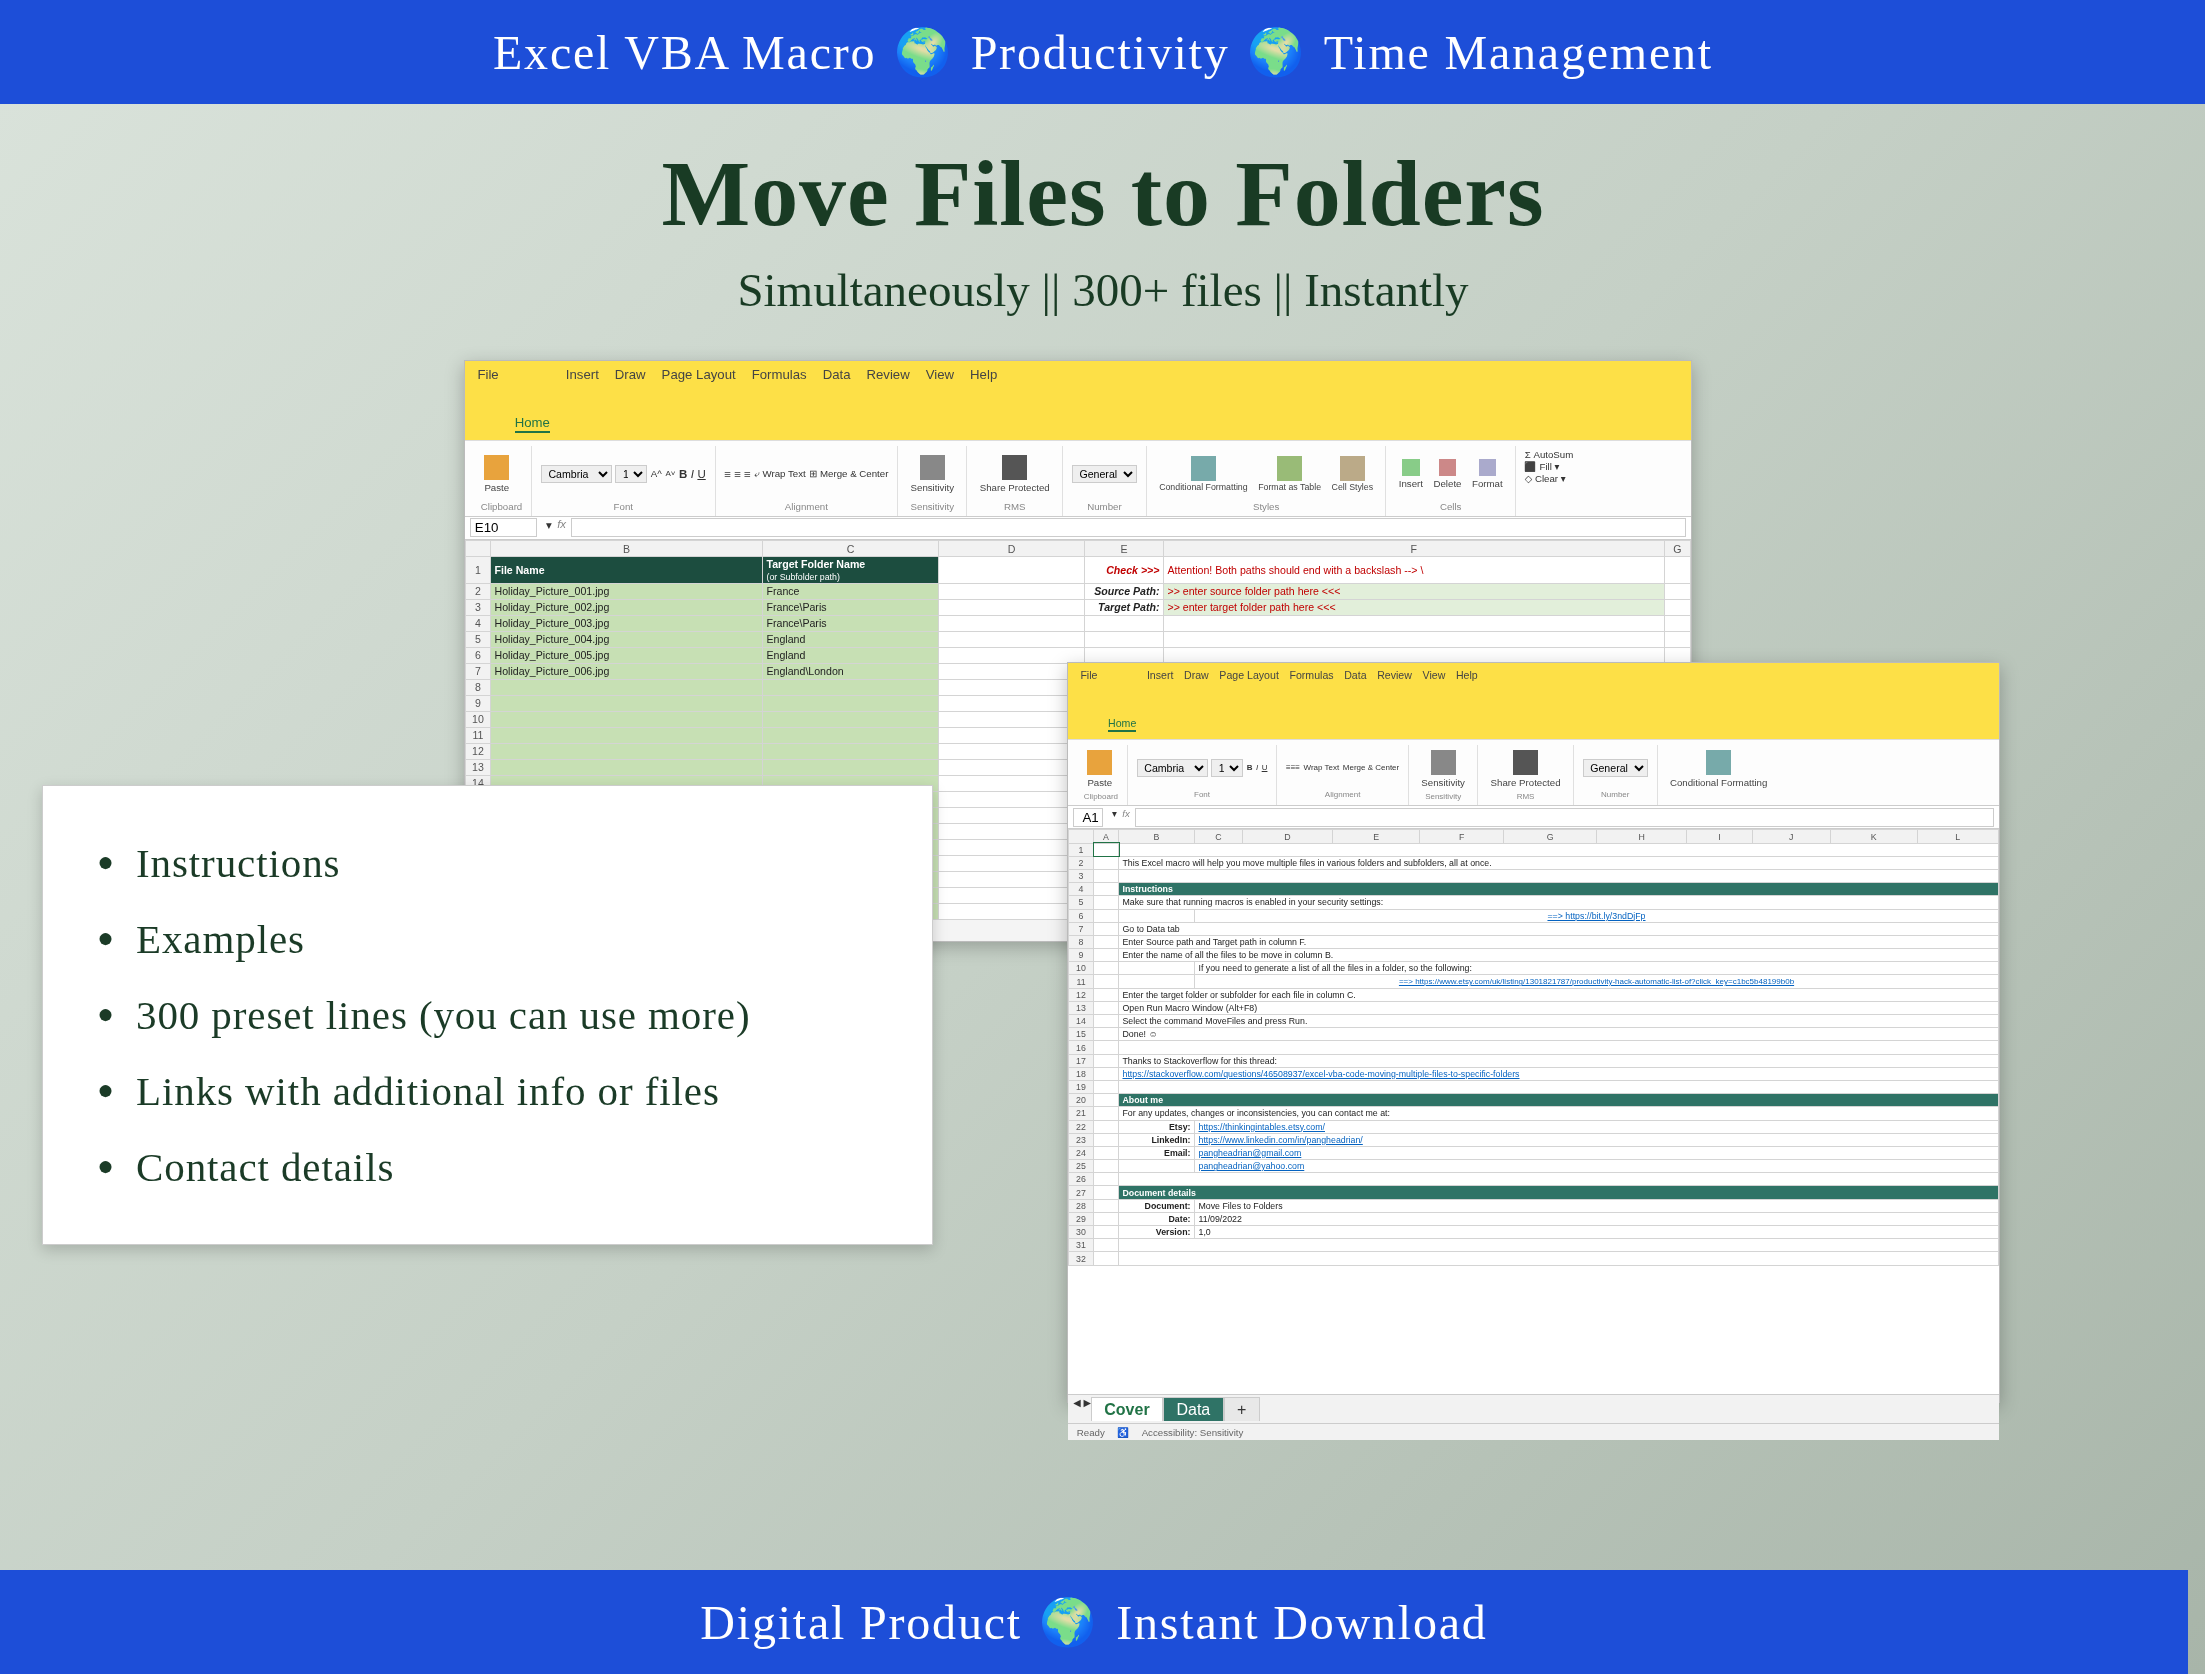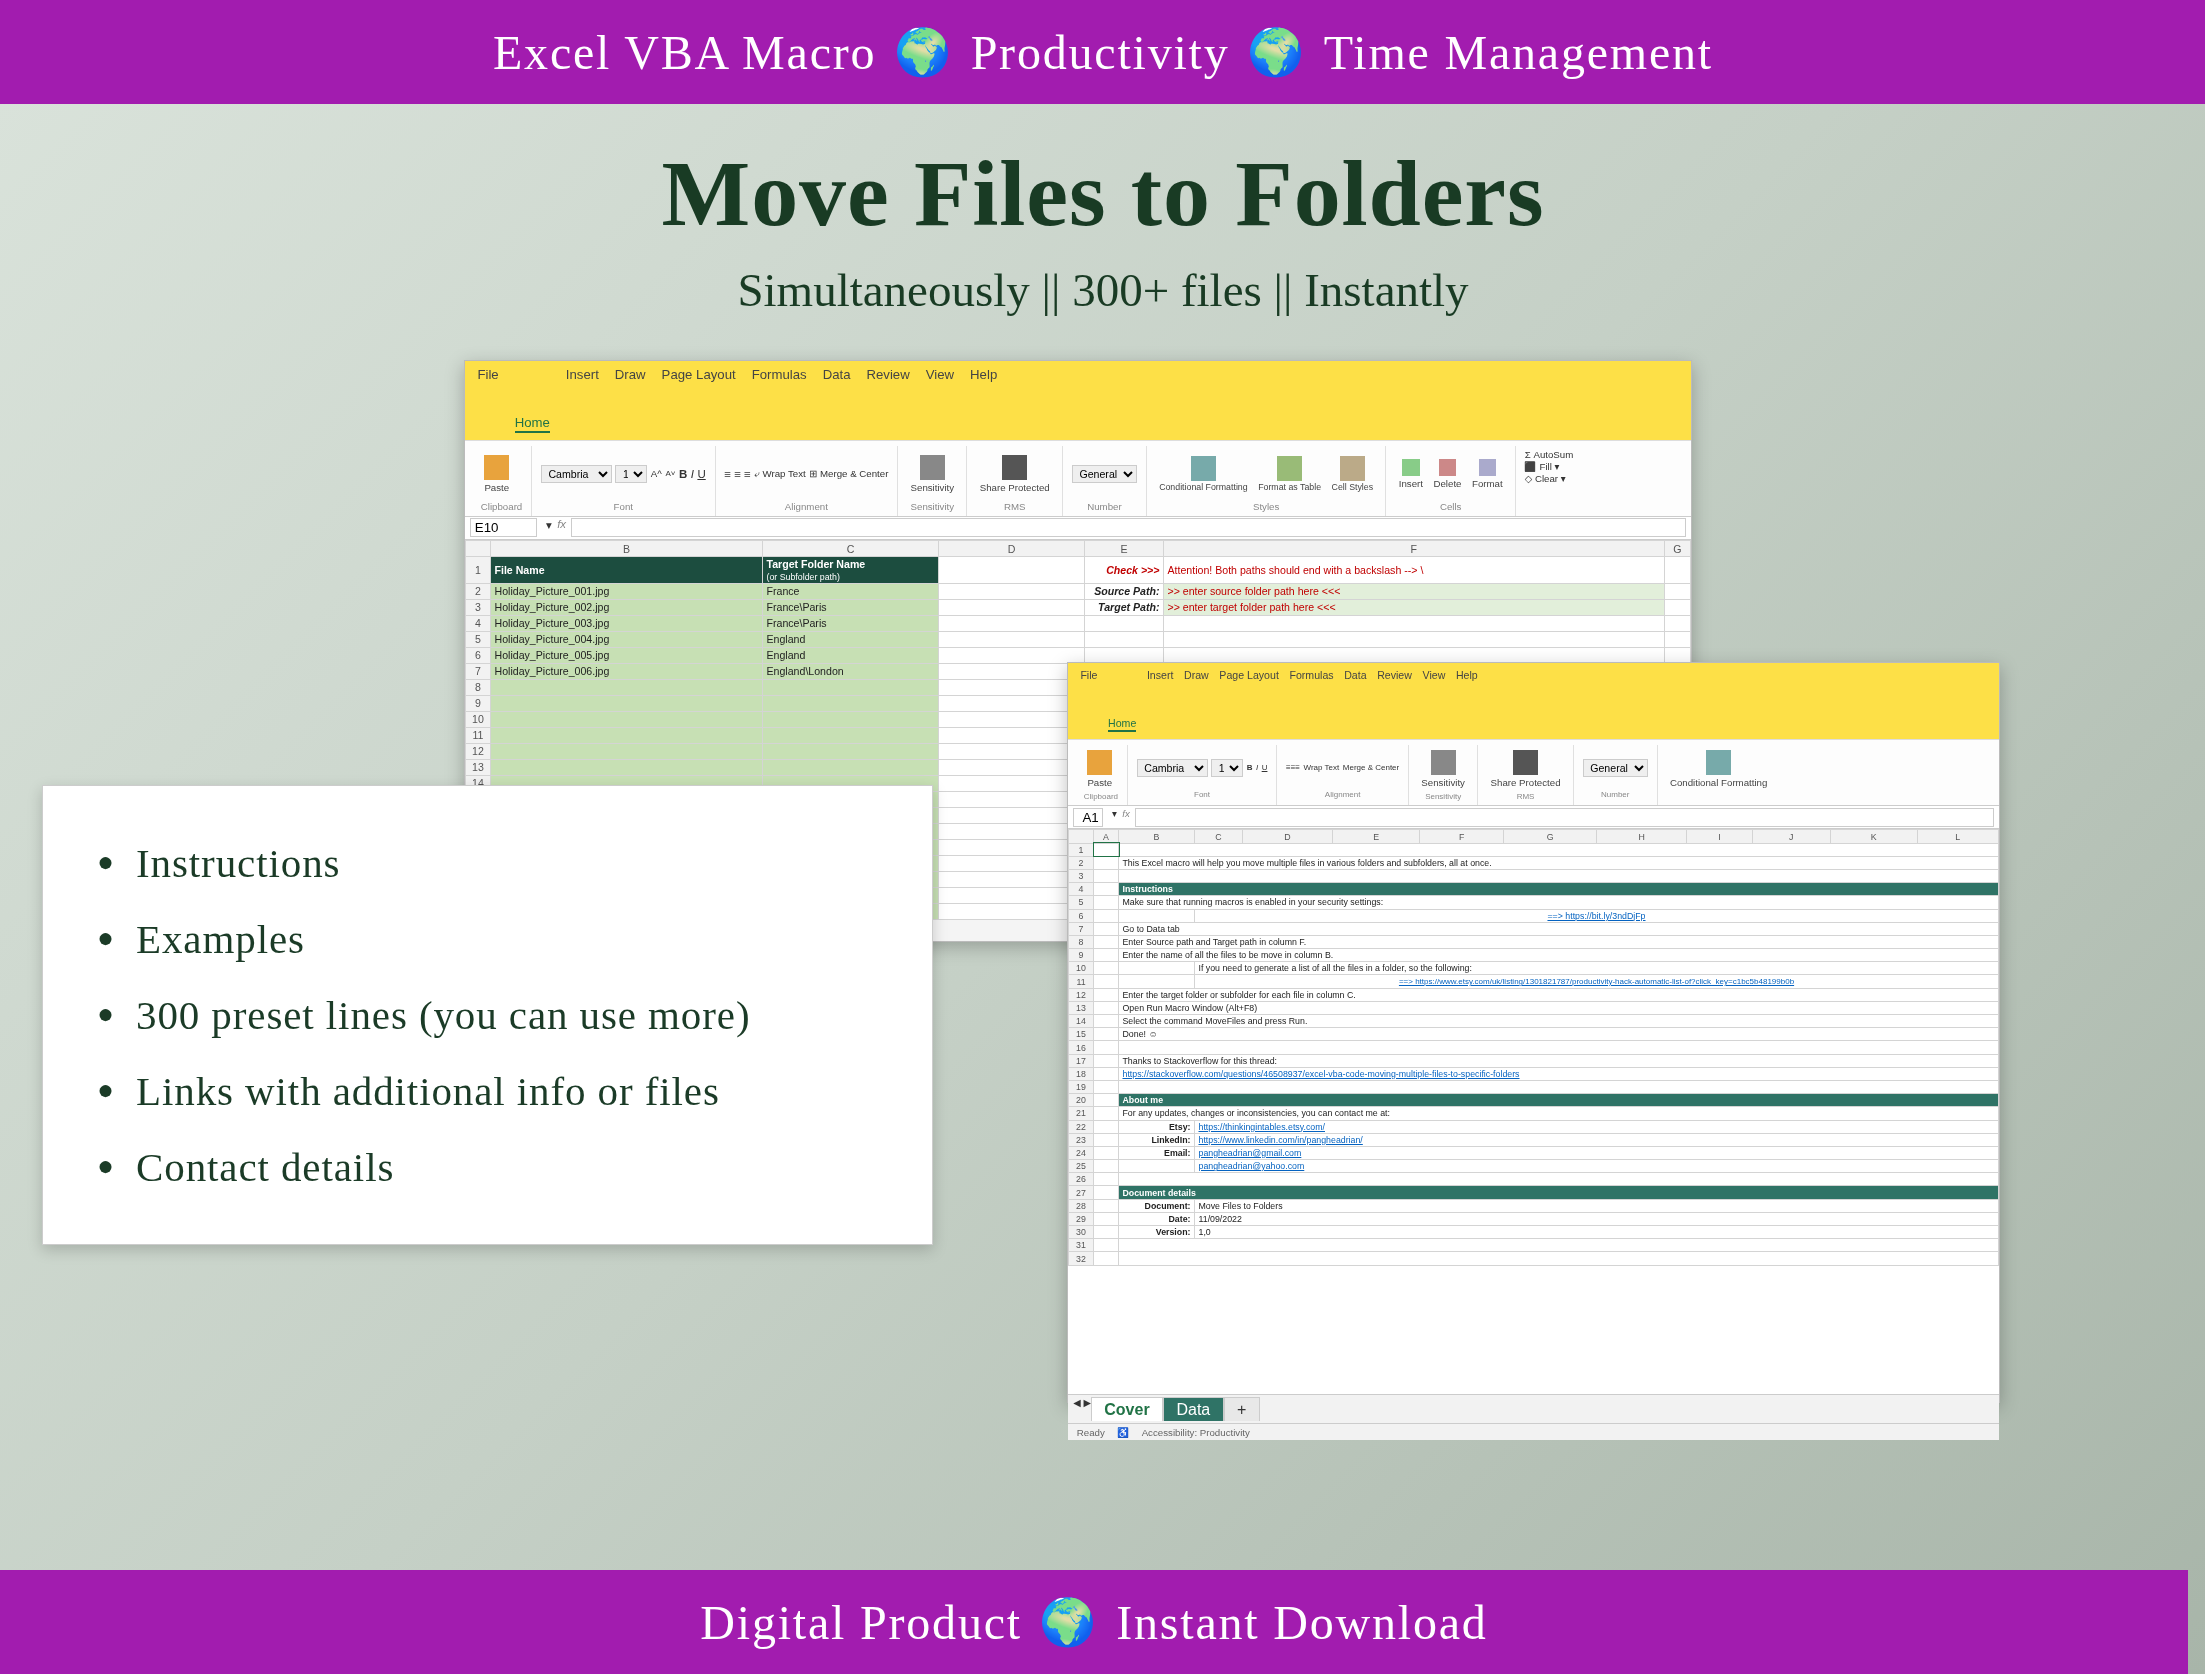--- a/index.html
+++ b/index.html
@@ -1,17 +1,17 @@
 <!DOCTYPE html>
 <html style="font-size:14px"><head>
 <meta charset="utf-8">
 <style>
 *{margin:0;padding:0;box-sizing:border-box;}
 body{width:2206px;height:1674px;font-family:Georgia,serif;background:linear-gradient(135deg,#dae3db 0%,#c5d0c6 50%,#a8b5a9 100%);position:relative;overflow:hidden;}
-.banner{background:#a21caf;height:104px;display:flex;align-items:center;justify-content:center;gap:17.6px;color:#fff;font-family:'Segoe Script','Comic Sans MS',cursive;font-size:48px;letter-spacing:1.8px;}
+.banner{background:#1d4ed8;height:104px;display:flex;align-items:center;justify-content:center;gap:17.6px;color:#fff;font-family:'Segoe Script','Comic Sans MS',cursive;font-size:48px;letter-spacing:1.8px;}
 .banner .globe{font-size:46px;}
 .footer-banner{position:absolute;bottom:0;left:0;right:18px;}
 .hero-area{text-align:center;padding:35px 0 26.5px;}
 .hero-title{font-family:Georgia,serif;font-weight:bold;font-size:94px;color:#193b24;letter-spacing:0.9px;}
 .hero-sub{font-family:Georgia,serif;font-size:47px;color:#193b24;margin-top:16px;}
 .main-area{position:relative;height:1094px;}
 .excel1{position:absolute;left:464px;top:16px;width:1228px;height:582px;background:#f4f4f4;border:0.9px solid #bbb;box-shadow:0 5.3px 17.6px rgba(0,0,0,0.25);font-family:'Segoe UI',Arial,sans-serif;font-size:11.5px;color:#333;}
 .excel2{position:absolute;left:1067px;top:318px;width:933px;height:741px;background:#f4f4f4;border:0.9px solid #bbb;box-shadow:0 5.3px 17.6px rgba(0,0,0,0.25);font-family:'Segoe UI',Arial,sans-serif;font-size:9.7px;color:#333;}
 .ex-menu{display:flex;gap:16px;padding:6.2px 12.4px;background:#fde047;border-bottom:0.9px solid #ddd;font-size:13.2px;}
 .ex-menu span{color:#444;}
@@ -681,21 +681,21 @@
   </div>
   <div class="ex-tabs">
     <span>◀ ▶</span>
     <span class="tab active">Cover</span>
     <span class="tab" style="background:#2f7366;color:#fff">Data</span>
     <span class="tab">+</span>
   </div>
   <div class="ex-status">
     <span>Ready</span>
     <span>♿</span>
-    <span>Accessibility: Productivity</span>
+    <span>Accessibility: Sensitivity</span>
   </div>
 </div>
 
 <div class="feat-box">
   <ul>
     <li>Instructions</li>
     <li>Examples</li>
     <li>300 preset lines (you can use more)</li>
     <li>Links with additional info or files</li>
     <li>Contact details</li>

